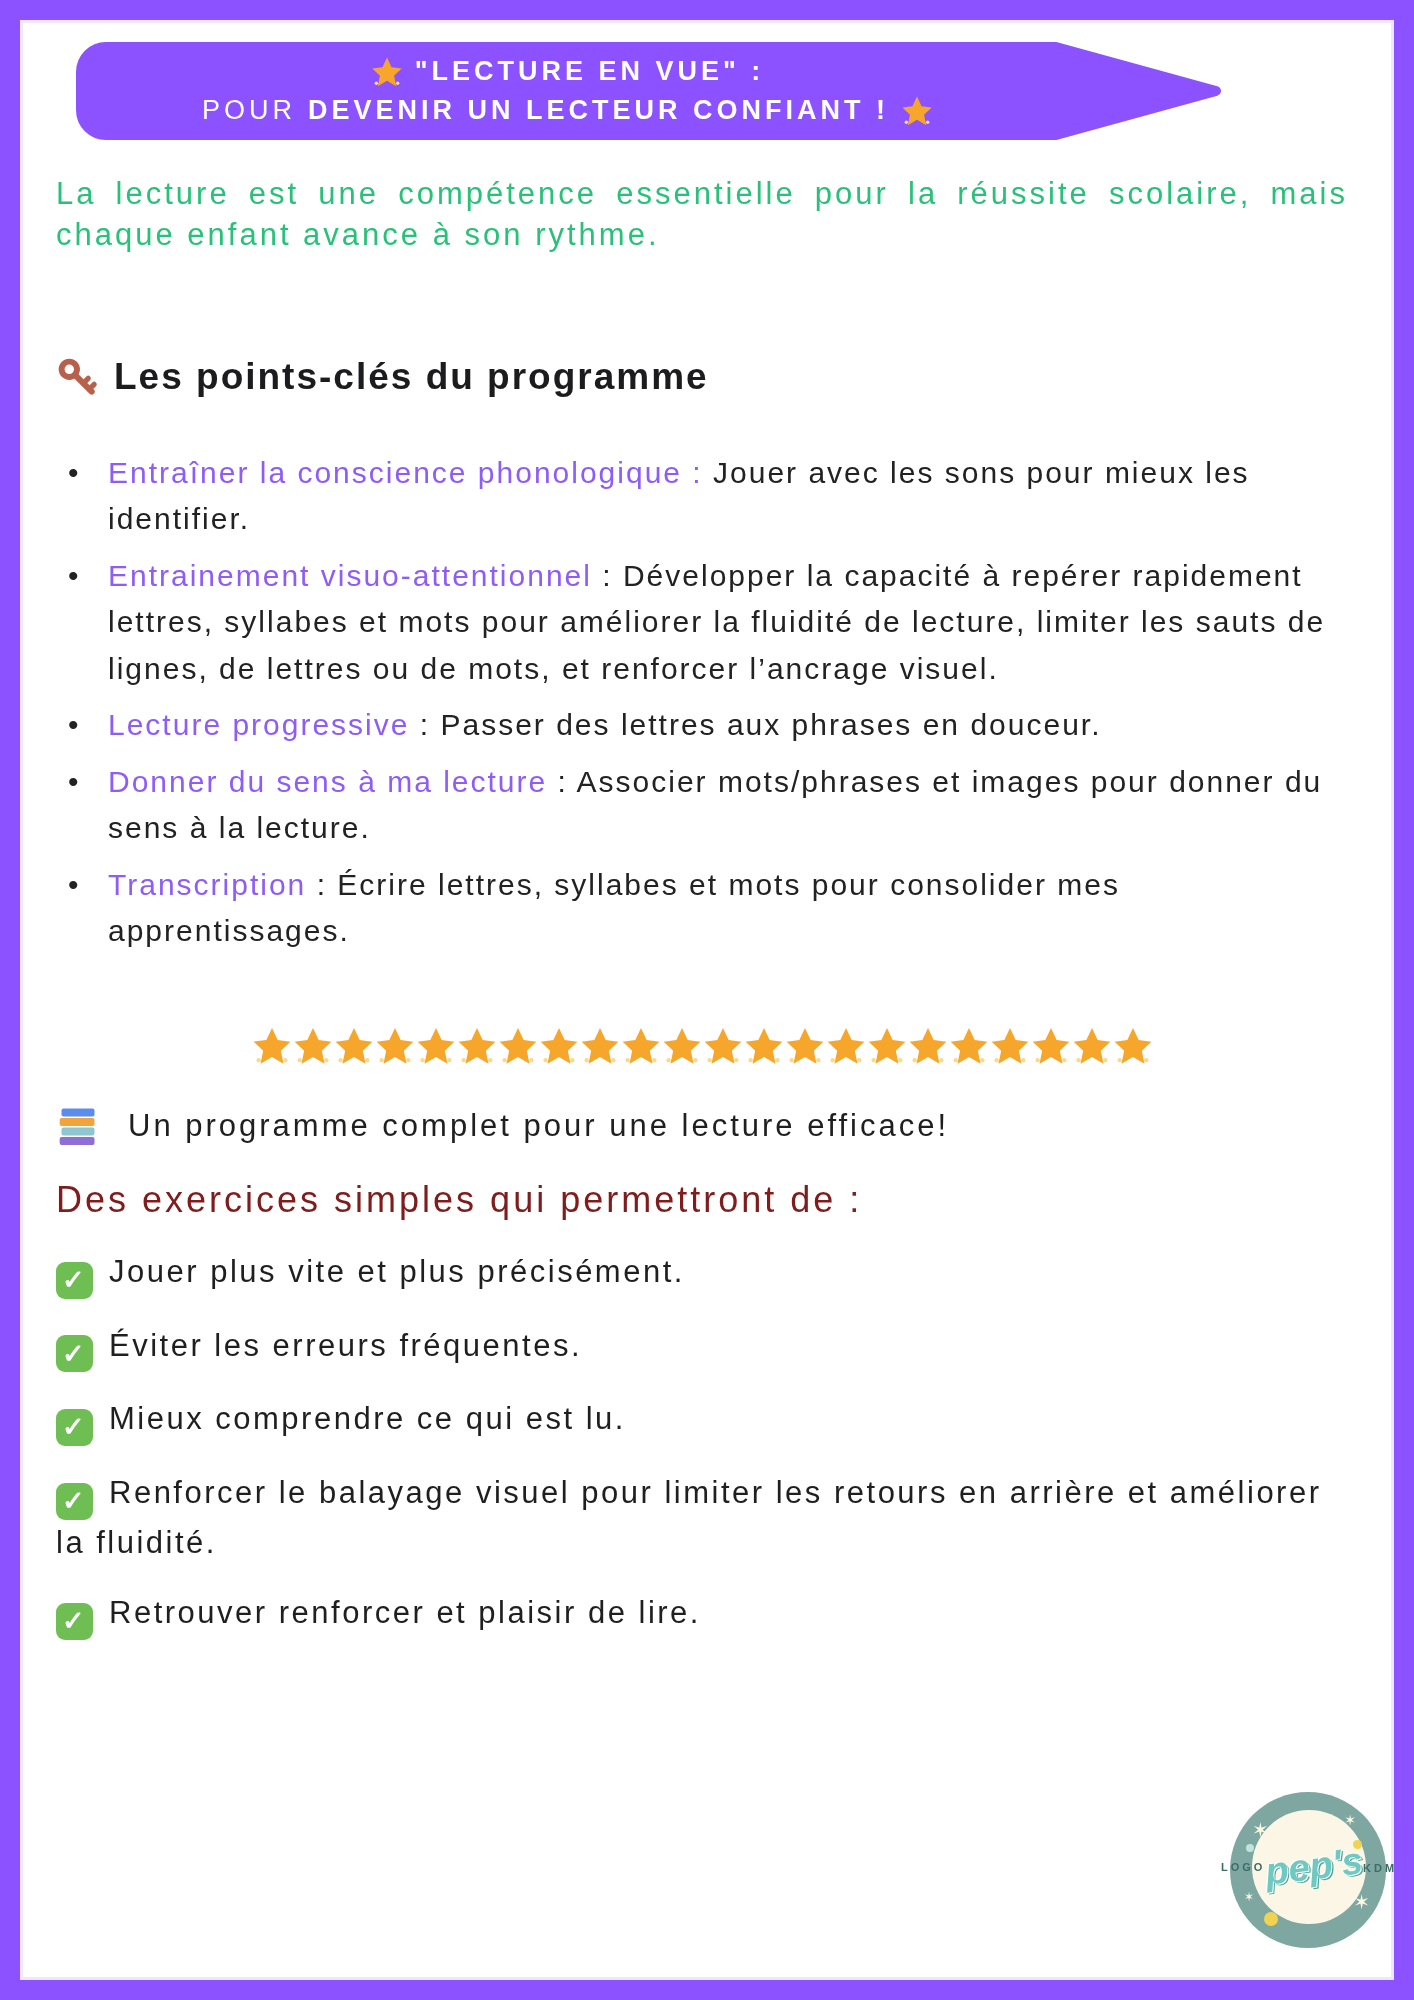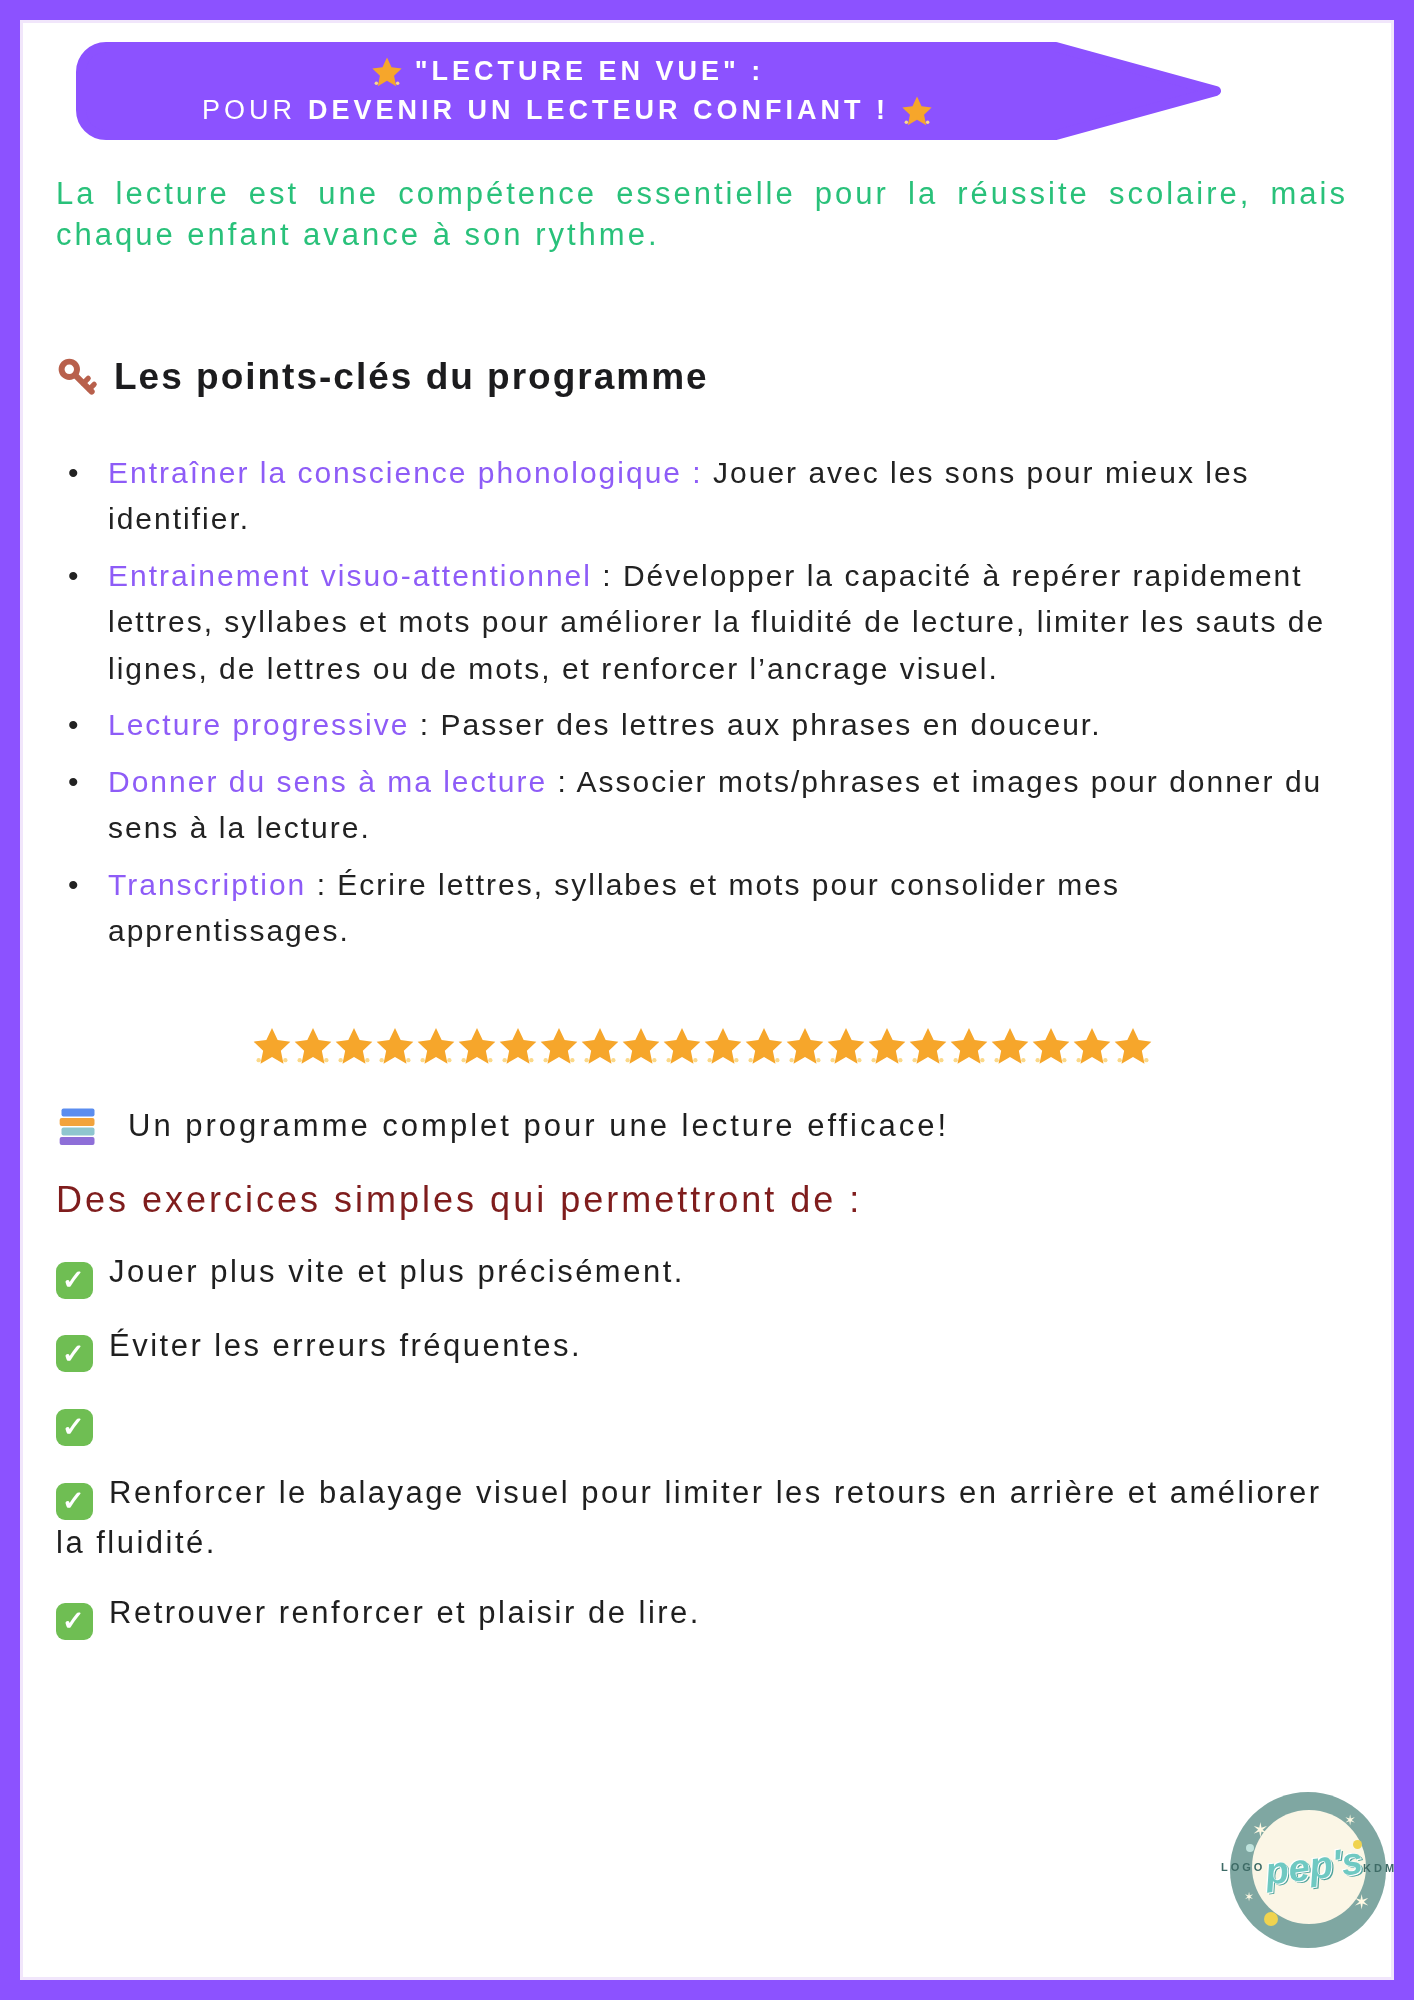--- a/index.html
+++ b/index.html
@@ -262,21 +262,21 @@
         <rect x="2" y="18" width="19" height="4.4" rx="1.1" fill="#8E6FD8"></rect>
       </svg>
       <span>Un programme complet pour une lecture efficace!</span>
     </p>
 
     <p class="subline">Des exercices simples qui permettront de :</p>
 
     <ul class="checklist">
       <li><span class="check"></span><span>Jouer plus vite et plus précisément.</span></li>
       <li><span class="check"></span><span>Éviter les erreurs fréquentes.</span></li>
-      <li><span class="check"></span></li>
+      <li><span class="check"></span><span>Mieux comprendre ce qui est lu.</span></li>
       <li><span class="check"></span><span>Renforcer le balayage visuel pour limiter les retours en arrière et améliorer la fluidité.</span></li>
       <li><span class="check"></span><span>Retrouver renforcer et plaisir de lire.</span></li>
     </ul>
 
   </main>
 
   <div class="logo">
     <div class="logo-inner">
       <div class="logo-top">LOGO</div>
       <div class="logo-dash"></div>

